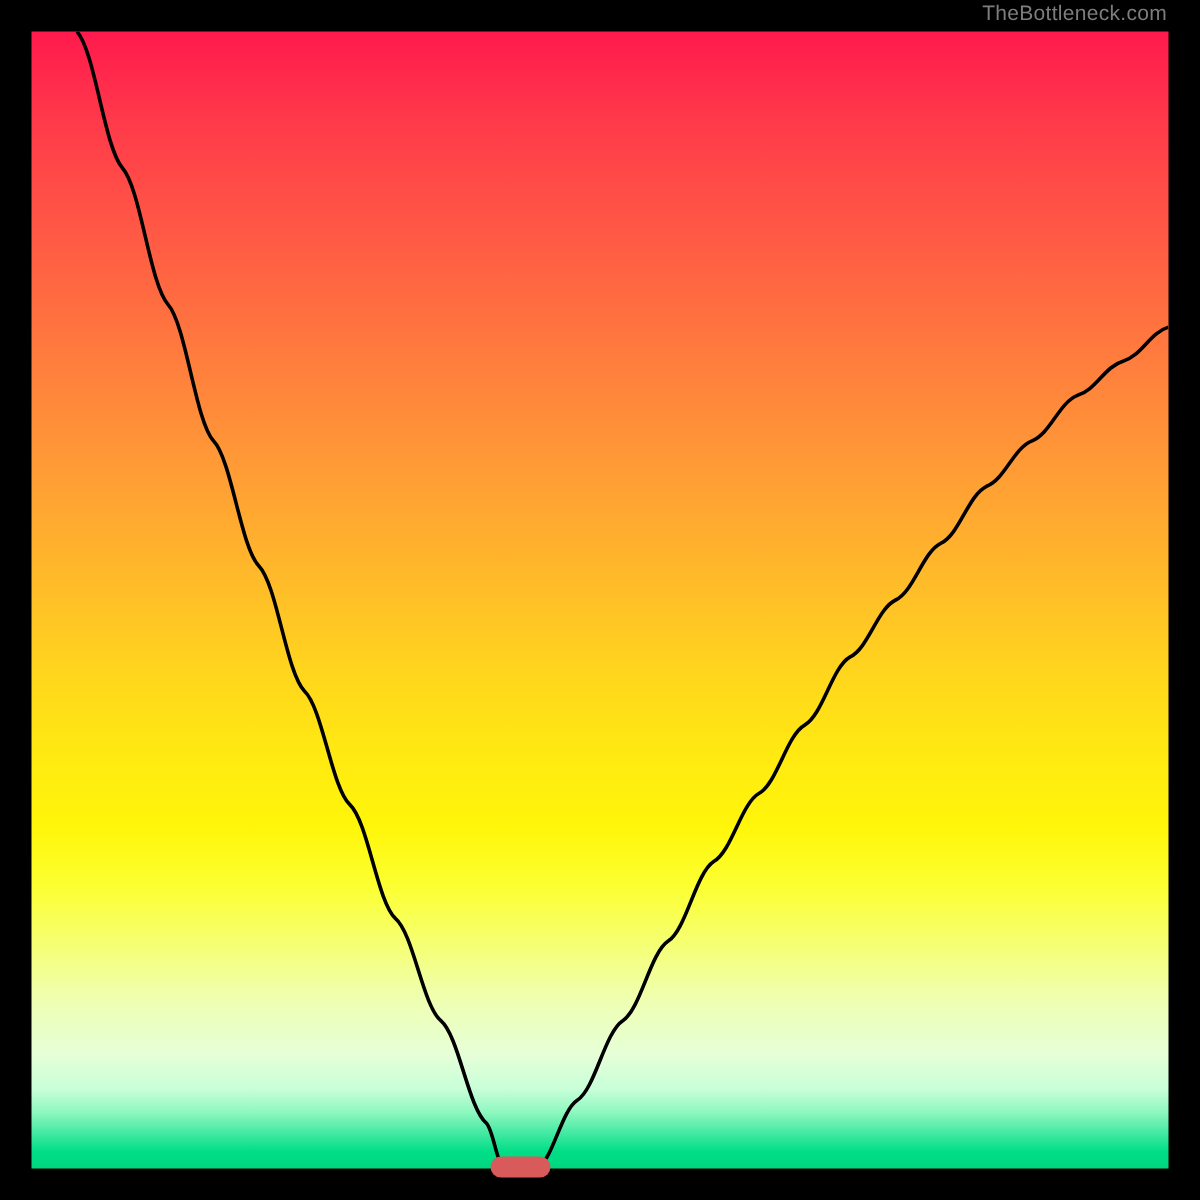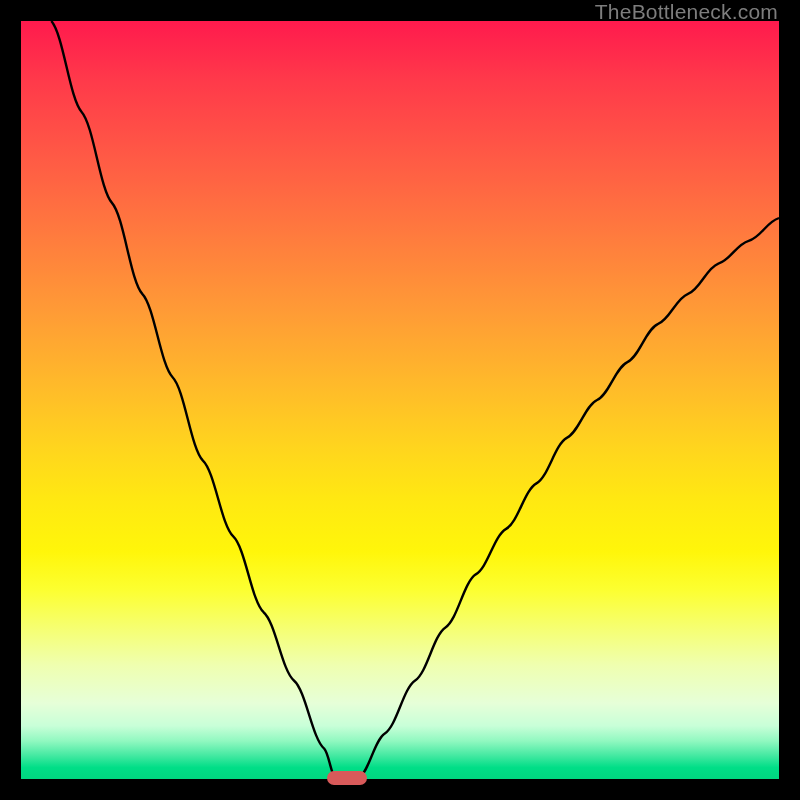--- a/index.html
+++ b/index.html
@@ -45,21 +45,21 @@
       #40e8a0 97%,
       #00de87 98.5%,
       #00d780 100%
     );
   }
   .watermark {
     position: absolute;
     top: 0px;
     right: 22px;
     color: #7d7d7d;
-    font-size: 21px;
+    font-size: 14px;
     font-weight: 500;
     letter-spacing: 0.2px;
     user-select: none;
   }
   svg.curve {
     position: absolute;
     left: 0;
     top: 0;
     width: 758px;
     height: 758px;

